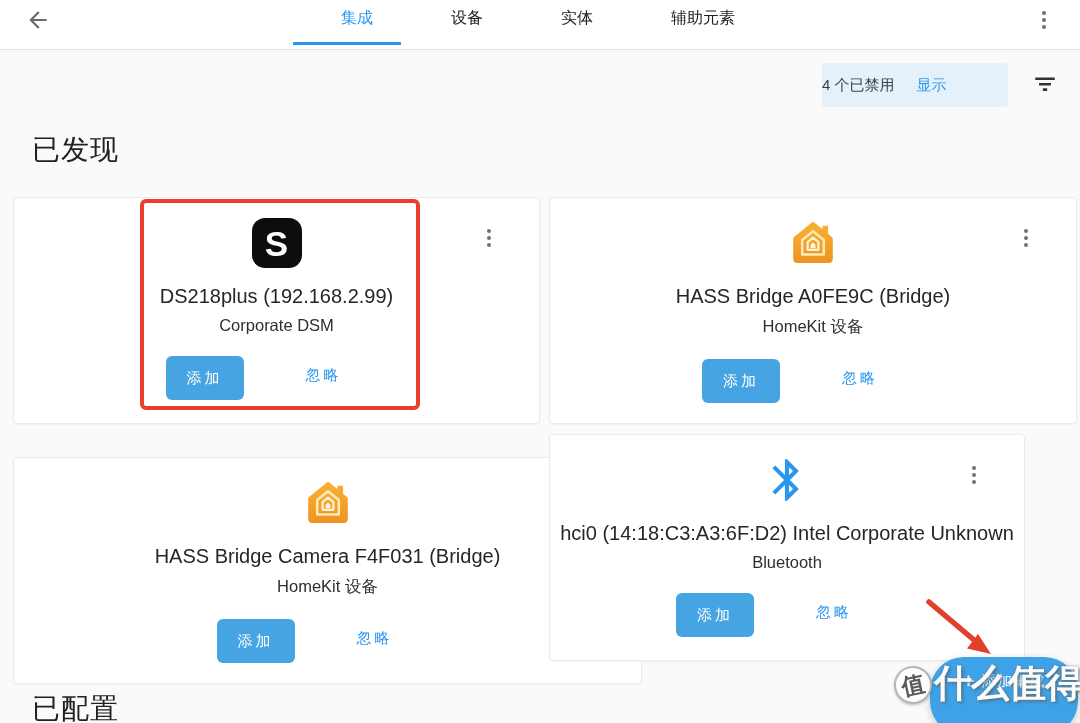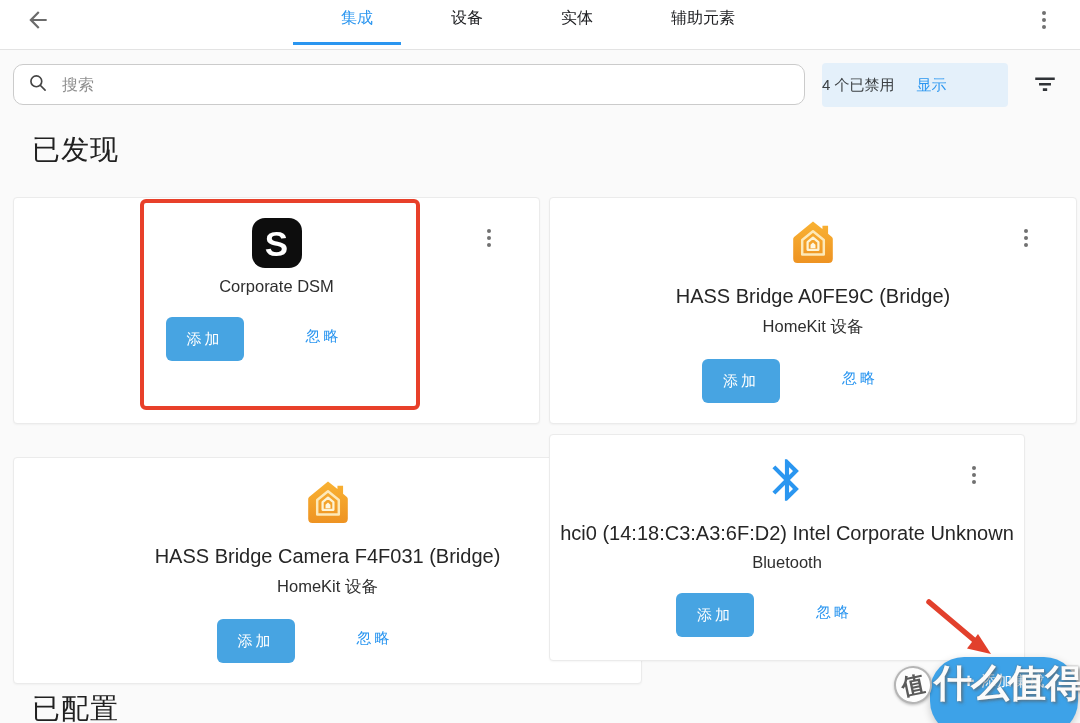--- a/index.html
+++ b/index.html
@@ -79,29 +79,20 @@
       <div class="tab">辅助元素</div>
     </div>
     <div class="tab-underline"></div>
     <div class="kebab">
         <i></i>
         <i></i>
         <i></i>
       </div>
   </div>
 
-  <div class="searchbox">
-    <span>
-      <svg width="20" height="20" viewBox="0 0 24 24">
-          <circle cx="10" cy="10" r="6.5" fill="none" stroke="#444" stroke-width="2"></circle>
-          <line x1="15" y1="15" x2="20.5" y2="20.5" stroke="#444" stroke-width="2" stroke-linecap="round"></line>
-        </svg>
-    </span>
-    <input type="text" placeholder="搜索" style="">
-  </div>
   <div class="chip">
     <span class="chip-text">4 个已禁用</span>
     <span class="chip-action">显示</span>
   </div>
   <div class="filter-btn">
     <span>
       <svg width="26" height="26" viewBox="0 0 24 24">
           <path d="M3 6h18v2.4H3zM6.5 11h11v2.4h-11zM10 16h4v2.4h-4z" fill="#2f3236"></path>
         </svg>
     </span>
@@ -113,20 +104,21 @@
     <div class="kebab">
         <i></i>
         <i></i>
         <i></i>
       </div>
     <div class="card-icon">
       <div class="syno-logo">
           <span>S</span>
         </div>
     </div>
+    <div class="card-title">DS218plus (192.168.2.99)</div>
     <div class="card-sub">Corporate DSM</div>
     <div class="card-actions">
       <button class="btn-add">添加</button>
       <button class="btn-ignore">忽略</button>
     </div>
   </div>
 
   <div class="card" id="card-1">
     <div class="kebab">
         <i></i>

